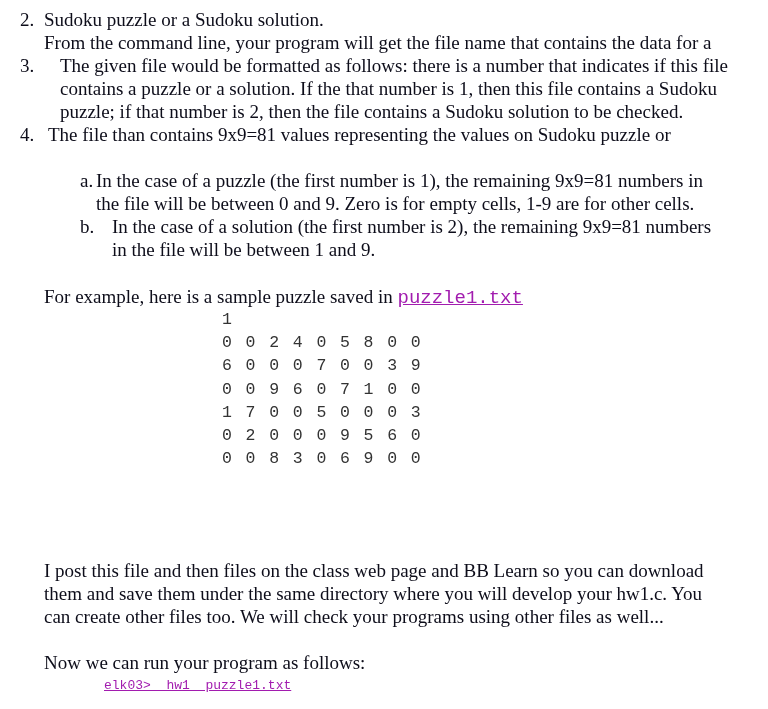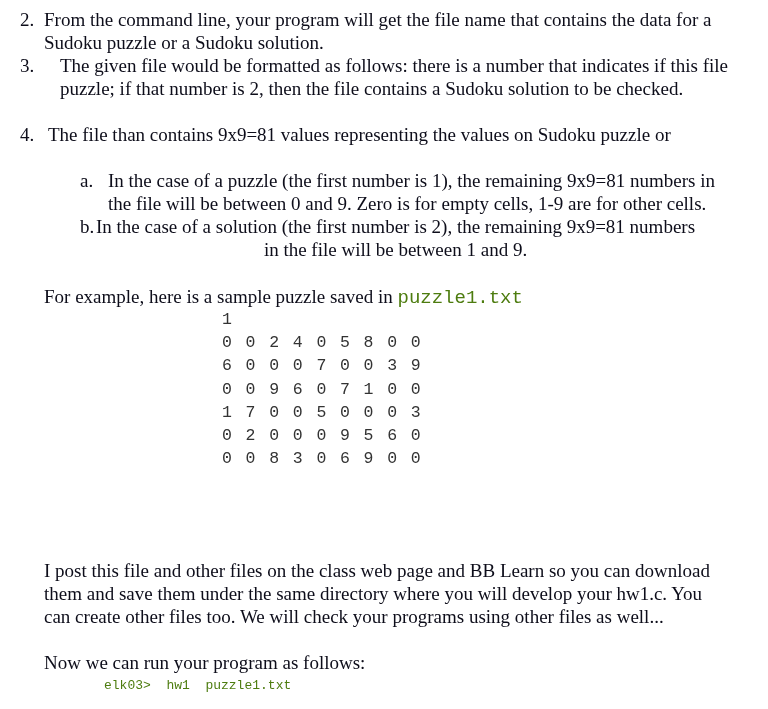--- a/index.html
+++ b/index.html
@@ -3,61 +3,62 @@
 <meta charset="utf-8">
 <style>
   html, body { margin: 0; padding: 0; background: #ffffff; }
   body {
     width: 768px; height: 709px; overflow: hidden; position: relative;
     font-family: "Liberation Serif", "DejaVu Serif", serif;
     font-size: 19px; color: #0d0d1a; line-height: 23px;
   }
   .li { position: absolute; }
   .num { position: absolute; left: 0; }
-  .mono { font-family: "Liberation Mono", "DejaVu Sans Mono", monospace; color: #4d7c0f; }
+  .mono { font-family: "Liberation Mono", "DejaVu Sans Mono", monospace; color: #a21caf; text-decoration: underline; }
   .grid { position: absolute; left: 222px; top: 308px; font-family: "Liberation Mono", "DejaVu Sans Mono", monospace; font-size: 16.5px; color: #333333; line-height: 23.2px; }
   .grid-row { white-space: pre; letter-spacing: 0.2px; }
   .cell { display: inline-block; width: 23.6px; }
   .cmd { white-space: pre; }
 </style>
 </head>
 <body>
 
 <div>
   <div class="li" style="left:20px; top:8px;">
     <span class="num">2.</span>
     <div style="margin-left:24px;">
+      <div>Sudoku puzzle or a Sudoku solution.</div>
       <div>From the command line, your program will get the file name that contains the data for a</div>
-      <div>Sudoku puzzle or a Sudoku solution.</div>
     </div>
   </div>
   <div class="li" style="left:20px; top:54px;">
     <span class="num">3.</span>
     <div style="margin-left:40px;">
       <div>The given file would be formatted as follows: there is a number that indicates if this file</div>
+      <div>contains a puzzle or a solution. If  the that number is 1, then this file contains a Sudoku</div>
       <div>puzzle; if that number is 2, then the file contains a Sudoku solution to be checked.</div>
     </div>
   </div>
   <div class="li" style="left:20px; top:123px;">
     <span class="num">4.</span>
     <div style="margin-left:28px;">
       <div>The file than contains 9x9=81 values representing the values on Sudoku puzzle or</div>
     </div>
   </div>
 
   <div class="li" style="left:80px; top:169px;">
     <span class="num">a.</span>
-    <div style="margin-left:28px;">
+    <div style="margin-left:16px;">
       <div>In the case of a puzzle (the first number is 1), the remaining 9x9=81 numbers in</div>
       <div>the file will be between 0 and 9. Zero is for empty cells, 1-9 are for other cells.</div>
     </div>
   </div>
   <div class="li" style="left:80px; top:215px;">
     <span class="num">b.</span>
-    <div style="margin-left:16px;text-align:center;">
+    <div style="margin-left:32px;">
       <div>In the case of a solution (the first number is 2), the remaining 9x9=81 numbers</div>
       <div>in the file will be between 1 and 9.</div>
     </div>
   </div>
 </div>
 
 <div class="li" style="left:44px; top:285px;">
   <span>For example, here is a sample puzzle saved in </span><span class="mono">puzzle1.txt</span>
 </div>
 
@@ -67,21 +68,21 @@
       <div class="grid-row"><span class="cell">0</span><span class="cell">0</span><span class="cell">2</span><span class="cell">4</span><span class="cell">0</span><span class="cell">5</span><span class="cell">8</span><span class="cell">0</span><span class="cell">0</span></div>
       <div class="grid-row"><span class="cell">6</span><span class="cell">0</span><span class="cell">0</span><span class="cell">0</span><span class="cell">7</span><span class="cell">0</span><span class="cell">0</span><span class="cell">3</span><span class="cell">9</span></div>
       <div class="grid-row"><span class="cell">0</span><span class="cell">0</span><span class="cell">9</span><span class="cell">6</span><span class="cell">0</span><span class="cell">7</span><span class="cell">1</span><span class="cell">0</span><span class="cell">0</span></div>
       <div class="grid-row"><span class="cell">1</span><span class="cell">7</span><span class="cell">0</span><span class="cell">0</span><span class="cell">5</span><span class="cell">0</span><span class="cell">0</span><span class="cell">0</span><span class="cell">3</span></div>
       <div class="grid-row"><span class="cell">0</span><span class="cell">2</span><span class="cell">0</span><span class="cell">0</span><span class="cell">0</span><span class="cell">9</span><span class="cell">5</span><span class="cell">6</span><span class="cell">0</span></div>
       <div class="grid-row"><span class="cell">0</span><span class="cell">0</span><span class="cell">8</span><span class="cell">3</span><span class="cell">0</span><span class="cell">6</span><span class="cell">9</span><span class="cell">0</span><span class="cell">0</span></div>
     </div>
 </div>
 
 <div class="li" style="left:44px; top:559px;">
-  <div>I post this file and other files on the class web page and BB Learn so you can download</div>
+  <div>I post this file and then files on the class web page and BB Learn so you can download</div>
   <div>them and save them under the same directory where you will develop your hw1.c. You</div>
   <div>can create other files too. We will check your programs using other files as well...</div>
 </div>
 
 <div class="li" style="left:44px; top:651px;">
   <div>Now we can run your program as follows:</div>
   <div class="mono cmd" style="margin-left:60px; font-size:13px;">elk03&gt;  hw1  puzzle1.txt</div>
 </div>
 
 </body></html>

